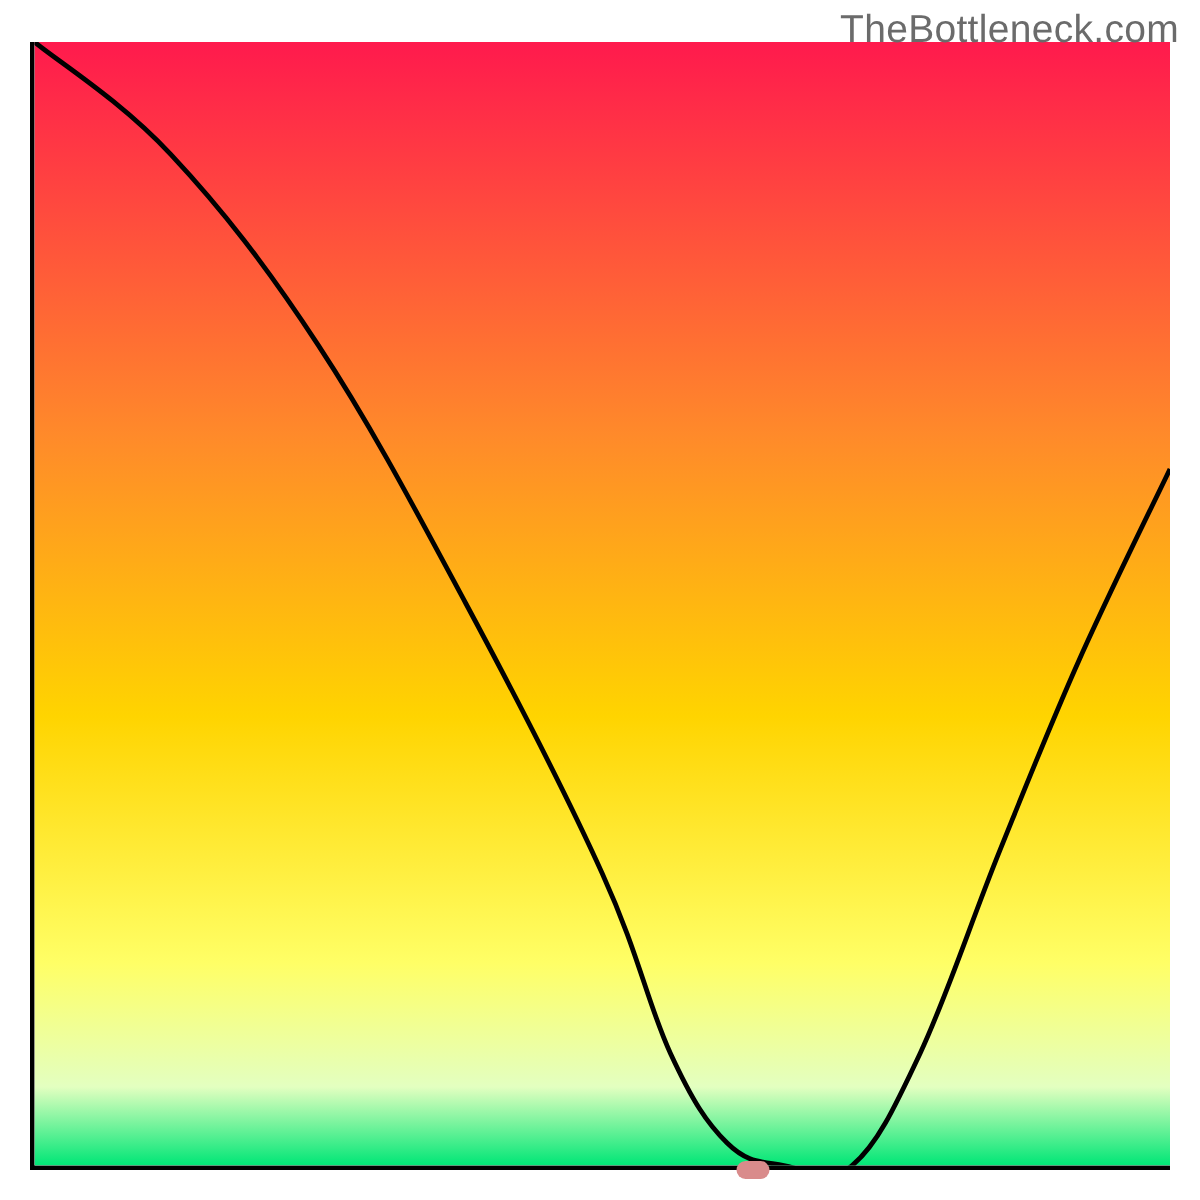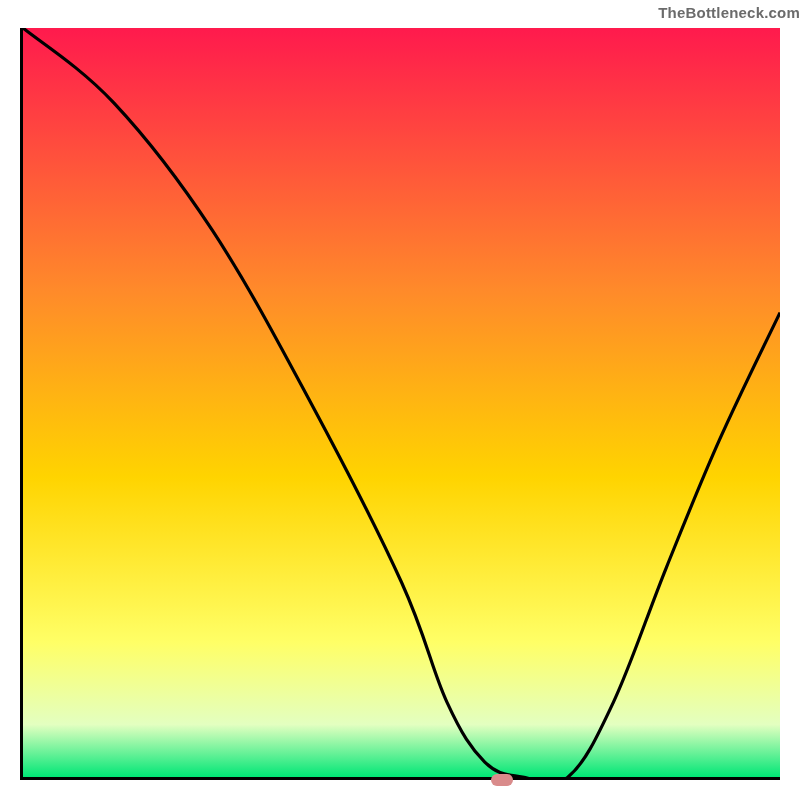--- a/index.html
+++ b/index.html
@@ -12,24 +12,24 @@
     background: #fff;
   }
   .container {
     position: relative;
     width: 800px;
     height: 800px;
   }
   .watermark {
     position: absolute;
     top: 4px;
-    right: 0;
-    font-size: 15px;
+    right: 14px;
+    font-size: 26px;
     color: #6b6b6b;
-    font-weight: 700;
+    font-weight: 400;
     letter-spacing: 0.2px;
     z-index: 5;
   }
   .plot-area {
     position: absolute;
     left: 20px;
     top: 28px;
     width: 760px;
     height: 752px;
     border-left: 3px solid #000;

